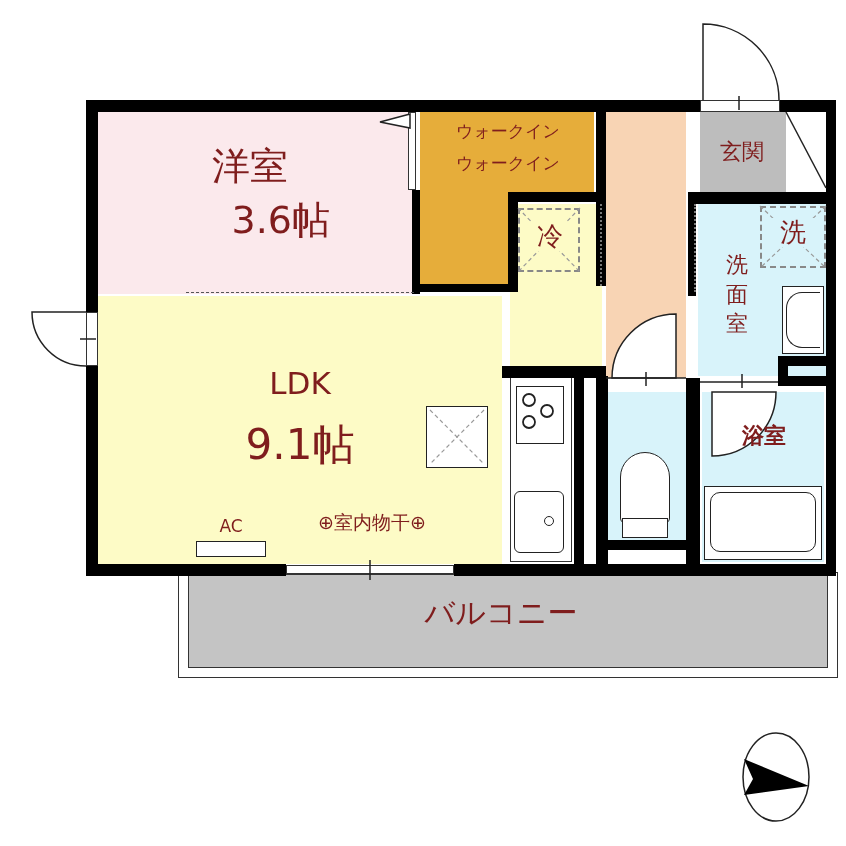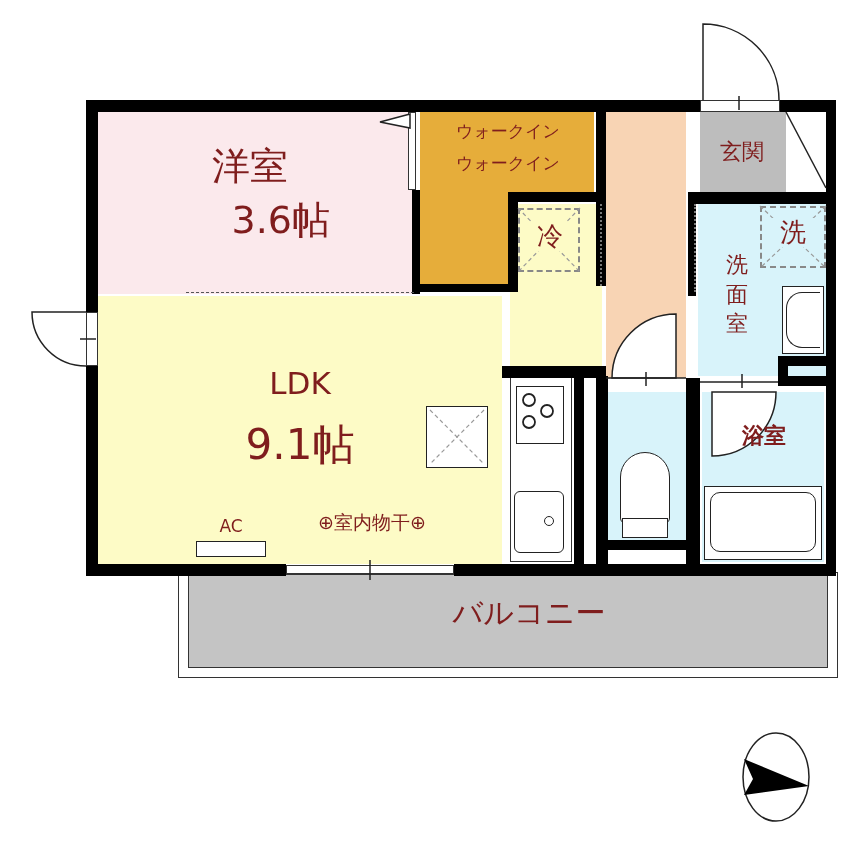--- a/index.html
+++ b/index.html
@@ -9,21 +9,21 @@
   .room-label{position:absolute;color:#7f1d1d;text-align:center;line-height:1.1;white-space:nowrap;}
   .thin{position:absolute;border:1.5px solid #222;box-sizing:border-box;}
   .dash{position:absolute;border:2px dashed #888;box-sizing:border-box;}
   svg{position:absolute;overflow:visible;}
 </style>
 </head>
 <body>
 
 <div class="abs" style="left:178px;top:572px;width:660px;height:106px;border:1.5px solid #333;background:#fff;"></div>
 <div class="abs" style="left:188px;top:574px;width:640px;height:94px;border:1.5px solid #333;background:#c4c4c4;"></div>
-<div class="room-label" style="left:424px;top:596px;width:210px;font-size:30px;">バルコニー</div>
+<div class="room-label" style="left:396px;top:596px;width:210px;font-size:30px;">バルコニー</div>
 
 <div class="abs" style="left:98px;top:112px;width:316px;height:182px;background:#fbe9ec;"></div>
 <div class="abs" style="left:420px;top:112px;width:174px;height:82px;background:#e6ad3a;"></div>
 <div class="abs" style="left:420px;top:190px;width:90px;height:96px;background:#e6ad3a;"></div>
 <div class="abs" style="left:98px;top:296px;width:404px;height:268px;background:#fdfbc6;"></div>
 <div class="abs" style="left:510px;top:204px;width:92px;height:168px;background:#fdfbc6;"></div>
 <div class="abs" style="left:606px;top:112px;width:80px;height:266px;background:#f8d4b4;"></div>
 <div class="abs" style="left:700px;top:112px;width:86px;height:82px;background:#bdbdbd;"></div>
 <div class="abs" style="left:786px;top:112px;width:40px;height:82px;background:#fff;"></div>
 <div class="abs" style="left:698px;top:204px;width:128px;height:172px;background:#d8f3fa;"></div>

